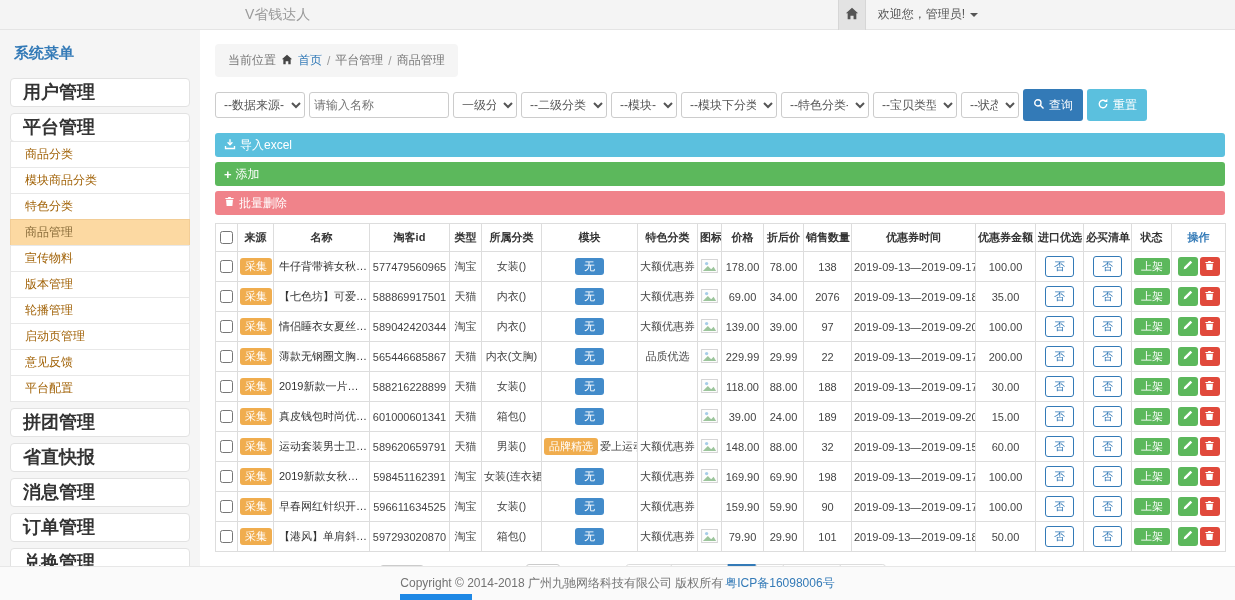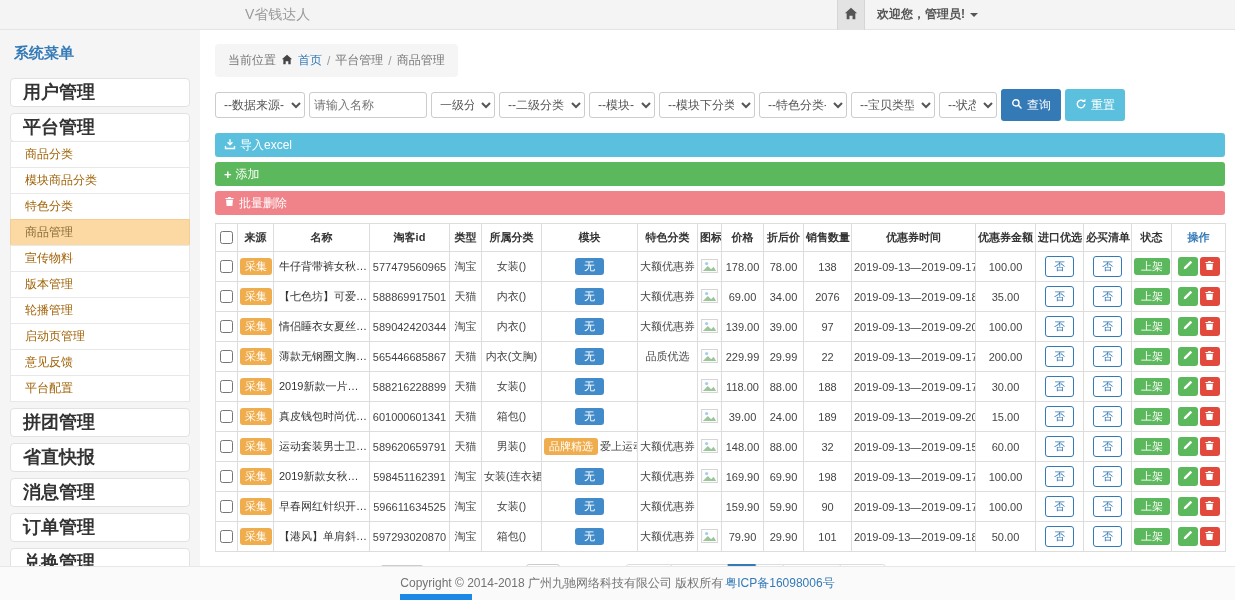--- a/index.html
+++ b/index.html
@@ -4,21 +4,21 @@
 <style>
   * { box-sizing: border-box; margin: 0; padding: 0; }
   html,body { width:1235px; height:600px; overflow:hidden; }
   body { font-family:"Liberation Sans","DejaVu Sans",sans-serif; font-size:12px; color:#333; background:#fff; }
 
   
   .topbar { height:30px; background:#f4f4f4; border-bottom:1px solid #e4e4e4; display:flex; align-items:center; }
   .topbar-title { margin-left:245px; color:#9b9b9b; font-size:14px; }
   .topbar-right { margin-left:auto; display:flex; align-items:center; padding-right:245px; }
   .home-btn { width:28px; height:30px; background:#e3e3e3; border-left:1px solid #d6d6d6; border-right:1px solid #d6d6d6; display:flex; align-items:center; justify-content:center; cursor:pointer; }
-  .welcome { padding:0 12px; color:#555; display:flex; align-items:center; gap:5px; cursor:pointer;font-weight:bold; }
+  .welcome { padding:0 12px; color:#555; display:flex; align-items:center; gap:5px; cursor:pointer; }
   .caret-down { width:0; height:0; border-left:4px solid transparent; border-right:4px solid transparent; border-top:4px solid #555; display:inline-block; }
 
   
   .layout { display:flex; height:536px; }
 
   
   .sidebar { width:200px; background:#f5f5f5; padding:6px 10px 0 10px; overflow:hidden; flex-shrink:0; }
   .sidebar-title { color:#337ab7; font-size:15px; font-weight:bold; padding:8px 4px 9px 4px; }
   .menu-group { background:#fff; border:1px solid #e2e2e2; border-radius:4px; margin-top:6px; padding:7px 12px; font-weight:bold; color:#333; font-size:18px; line-height:13px; cursor:pointer; }
   .menu-sub { background:#fff; border:1px solid #e8e8e8; margin-top:-1px; padding:6px 14px; color:#a16207; font-size:12px; line-height:13px; cursor:pointer; }
@@ -133,21 +133,21 @@
       <a>首页</a>
       <span class="sep">/</span>
       <span>平台管理</span>
       <span class="sep">/</span>
       <span>商品管理</span>
     </div>
 
     <div class="filter-row">
       <span class="filter-controls" id="filter-controls">
           <select style="width: 90px;"><option>--数据来源--</option></select>
-          <input type="text" placeholder="请输入名称" style="width: 118px;">
+          <input type="text" placeholder="请输入名称" style="width: 140px;">
           <select style="width: 64px;"><option>一级分类</option></select>
           <select style="width: 86px;"><option>--二级分类--</option></select>
           <select style="width: 66px;"><option>--模块--</option></select>
           <select style="width: 96px;"><option>--模块下分类--</option></select>
           <select style="width: 88px;"><option>--特色分类--</option></select>
           <select style="width: 84px;"><option>--宝贝类型--</option></select>
           <select style="width: 58px;"><option>--状态--</option></select>
         </span>
       <button class="btn btn-primary">
         <span><svg width="12" height="12" viewBox="0 0 16 16">

